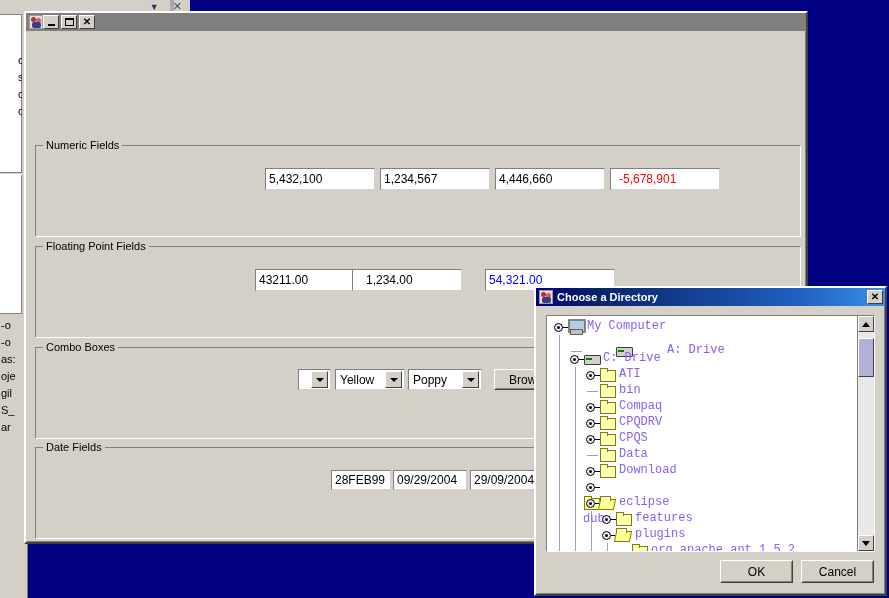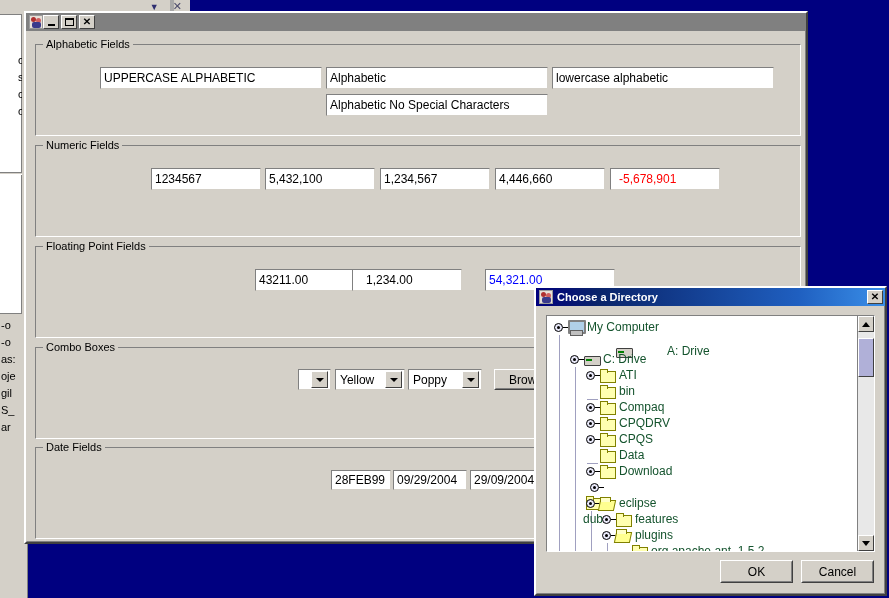--- a/index.html
+++ b/index.html
@@ -189,22 +189,22 @@
     background: #ffffff;
     border-top: 1px solid #808080; border-left: 1px solid #808080;
     border-right: 1px solid #ffffff; border-bottom: 1px solid #ffffff;
     overflow: hidden;
   }
   #tree-inner {
     position: absolute; left: 0; top: 0; right: 17px; bottom: 0;
     overflow: hidden; background: #fff;
   }
   .tnode {
-    position: relative; height: 16px; display: flex; align-items: center;
-    font-size: 12px; color: #14532d; white-space: nowrap;
+    position: relative; height: 16px; display: flex; align-items: flex-start;
+    font-size: 12px; color: #8b5cf6; white-space: nowrap; font-family: Liberation Mono, monospace;
   }
   .tnode .handle {
     width: 16px; height: 16px; flex: 0 0 16px; position: relative;
   }
   .tnode .handle .knob {
     position: absolute; left: 3px; top: 4px; width: 9px; height: 9px;
     border-radius: 50%; border: 1px solid #000; background: #e8e8f8;
   }
   .tnode .handle .knob::after {
     content: ""; position: absolute; left: 2px; top: 2px;
@@ -361,31 +361,23 @@
           <span class="max-g"></span>
         </span>
       <span class="tbtn">
           <span class="close-g">✕</span>
         </span>
     </span>
   </div>
 
   <div id="main-body">
 
-    <div class="group" style="left:6px; top:9px; width:766px; height:92px;">
-      <span class="g-label">Alphabetic Fields</span>
-      <div class="tf" style="left:64px; top:22px; width:222px; height:22px;">UPPERCASE ALPHABETIC</div>
-      <div class="tf" style="left:290px; top:22px; width:222px; height:22px;">Alphabetic</div>
-      <div class="tf" style="left:516px; top:22px; width:222px; height:22px;">lowercase alphabetic</div>
-      <div class="tf" style="left:290px; top:49px; width:222px; height:22px;">Alphabetic No Special Characters</div>
-    </div>
 
     <div class="group" style="left:6px; top:110px; width:766px; height:92px;">
       <span class="g-label">Numeric Fields</span>
-      <div class="tf" style="left:115px; top:22px; width:110px; height:22px;">1234567</div>
       <div class="tf" style="left:229px; top:22px; width:110px; height:22px;">5,432,100</div>
       <div class="tf" style="left:344px; top:22px; width:110px; height:22px;">1,234,567</div>
       <div class="tf" style="left:459px; top:22px; width:110px; height:22px;">4,446,660</div>
       <div class="tf neg" style="left:574px; top:22px; width:110px; height:22px;padding-left:8px;">-5,678,901</div>
     </div>
 
     <div class="group" style="left:6px; top:211px; width:766px; height:92px;">
       <span class="g-label">Floating Point Fields</span>
       <div class="tf" style="left:219px; top:22px; width:110px; height:22px;">43211.00</div>
       <div class="tf" style="left:316px; top:22px; width:110px; height:22px;padding-left:13px;">1,234.00</div>

